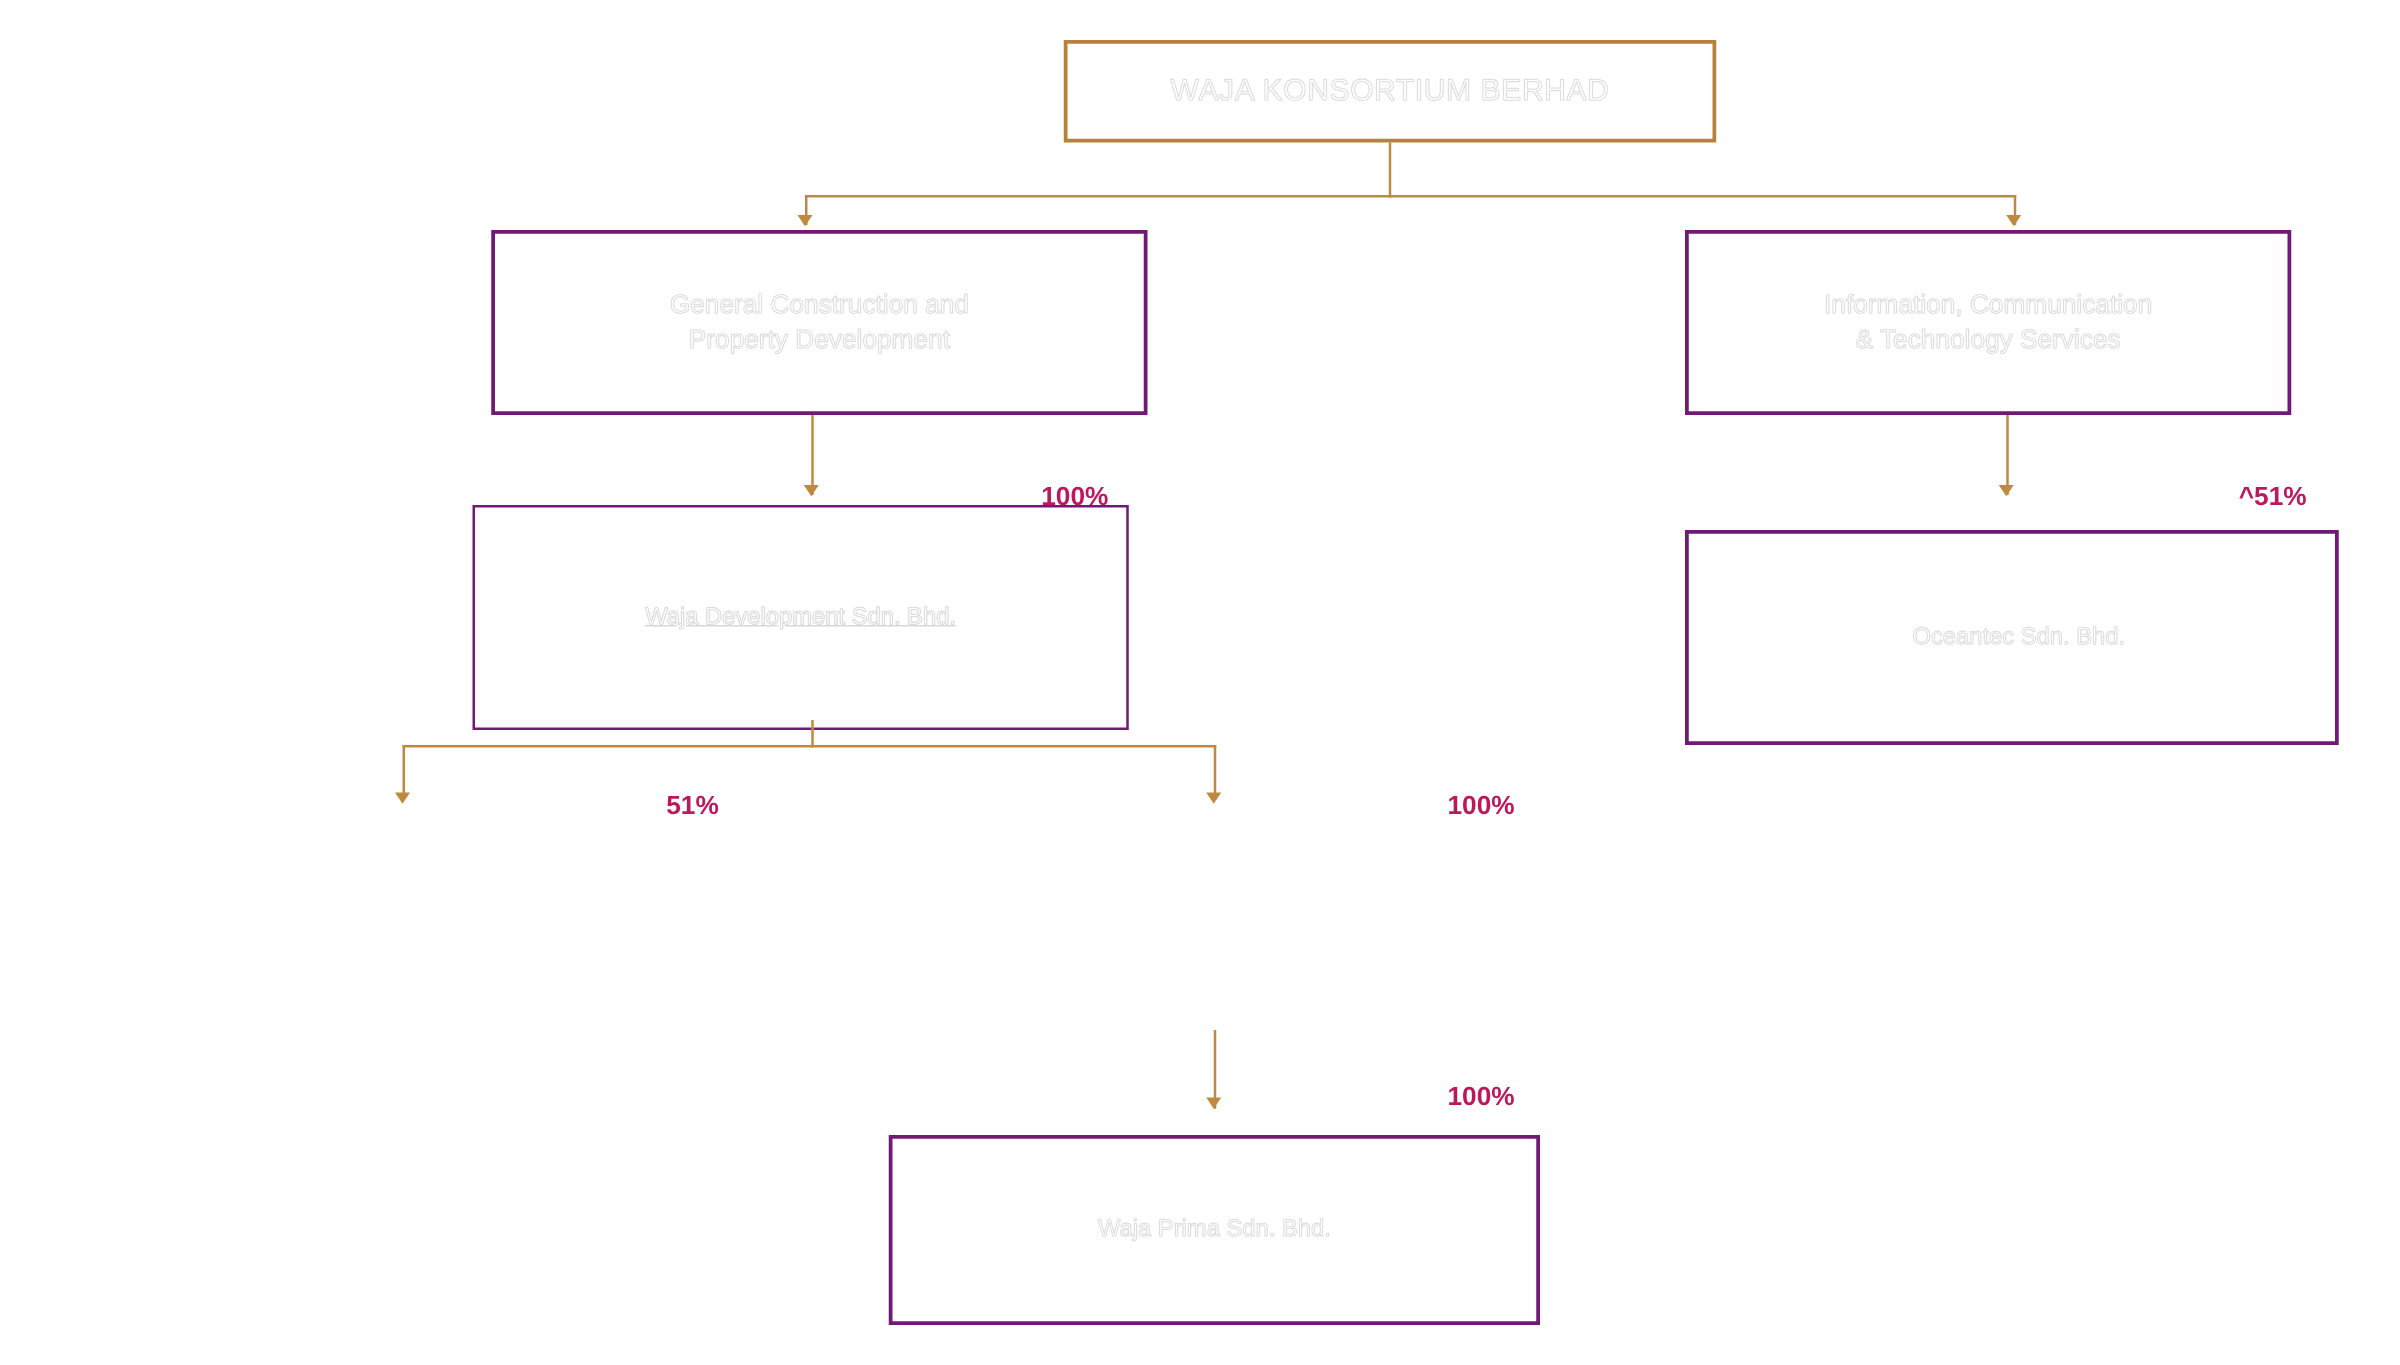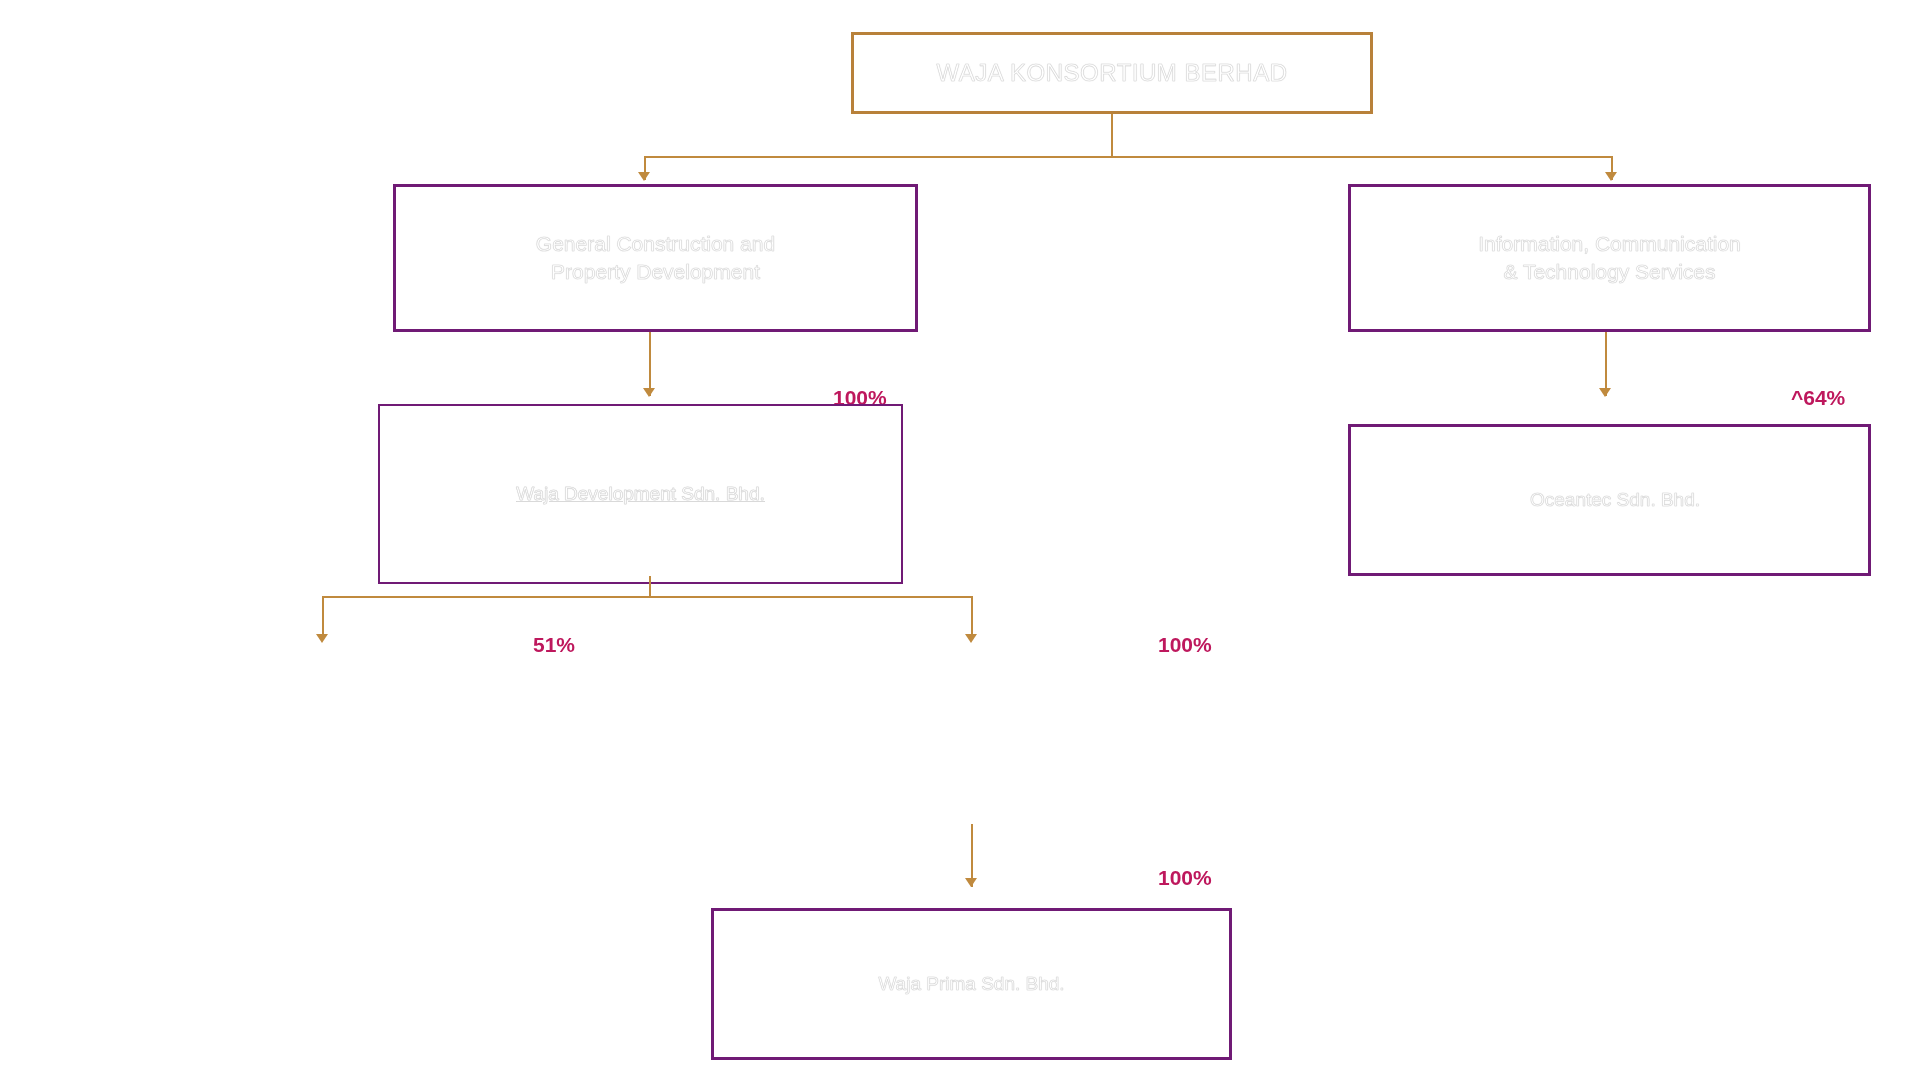--- a/index.html
+++ b/index.html
@@ -94,38 +94,38 @@
   <div class="arrow" style="left:638px; top:172px;"></div>
 
   <div class="conn v" style="left:1611px; top:156px; height:24px;"></div>
   <div class="arrow" style="left:1605px; top:172px;"></div>
 
   <div class="node div thick" style="left:393px; top:184px; width:525px; height:148px;">
     <span class="label">General Construction and
 Property Development</span>
   </div>
 
-  <div class="node div thick" style="left:1348px; top:184px; width:523px; height:148px;">
+  <div class="node div thick" style="left:1348px; top:184px; width:485px; height:148px;">
     <span class="label">Information, Communication
 &amp; Technology Services</span>
   </div>
 
   <div class="conn v" style="left:649px; top:332px; height:64px;"></div>
   <div class="arrow" style="left:643px; top:388px;"></div>
   <div class="pct" style="left:833px; top:386px;">100%</div>
 
   <div class="conn v" style="left:1605px; top:332px; height:64px;"></div>
   <div class="arrow" style="left:1599px; top:388px;"></div>
-  <div class="pct" style="left:1791px; top:386px;">^64%</div>
+  <div class="pct" style="left:1791px; top:386px;">^51%</div>
 
   <div class="node sub" style="left:378px; top:404px; width:525px; height:180px;text-decoration:underline;">
     <span class="label">Waja Development Sdn. Bhd.</span>
   </div>
 
-  <div class="node sub thick" style="left:1348px; top:424px; width:523px; height:152px;padding-left:11px;">
+  <div class="node sub thick" style="left:1348px; top:424px; width:523px; height:172px;padding-left:11px;">
     <span class="label">Oceantec Sdn. Bhd.</span>
   </div>
 
   <div class="conn v" style="left:649px; top:576px; height:22px;"></div>
   <div class="conn h" style="left:322px; top:596px; width:651px;"></div>
   <div class="conn v" style="left:322px; top:596px; height:44px;"></div>
   <div class="arrow" style="left:316px; top:634px;"></div>
   <div class="conn v" style="left:971px; top:596px; height:44px;"></div>
   <div class="arrow" style="left:965px; top:634px;"></div>
 

